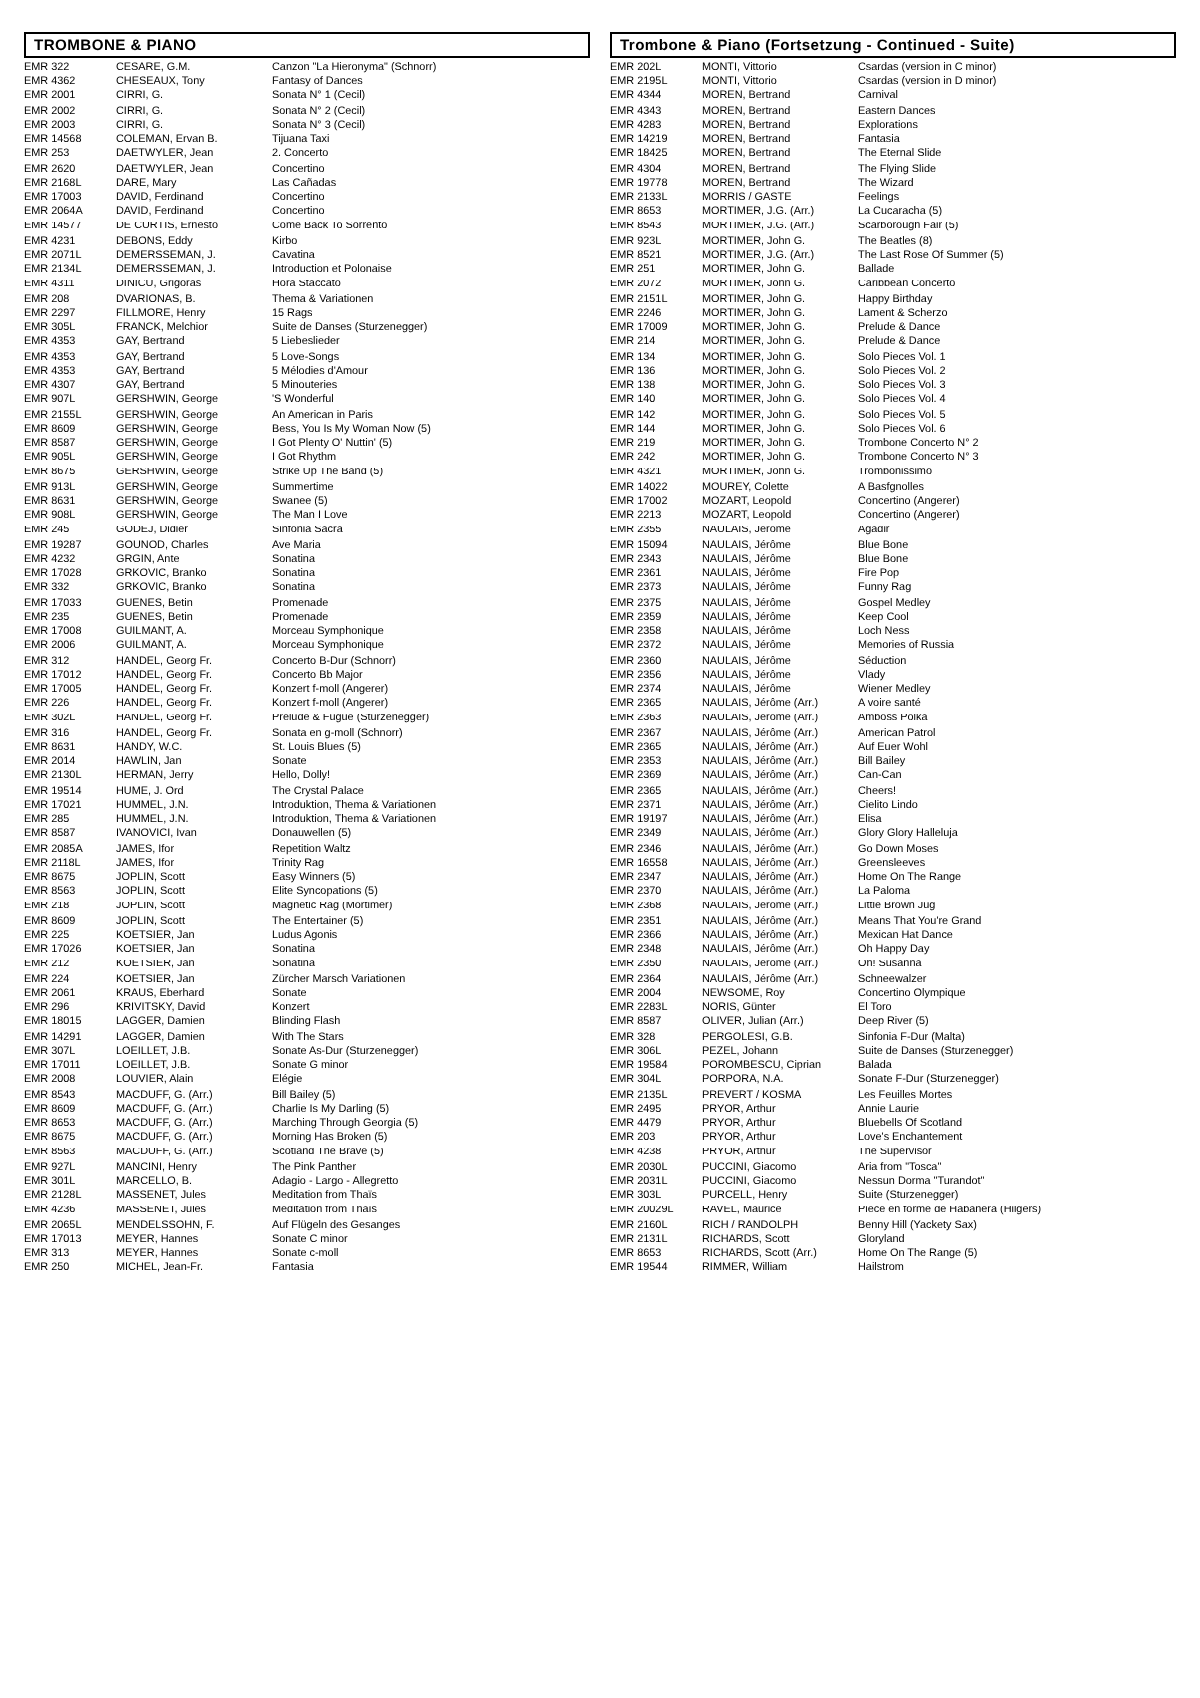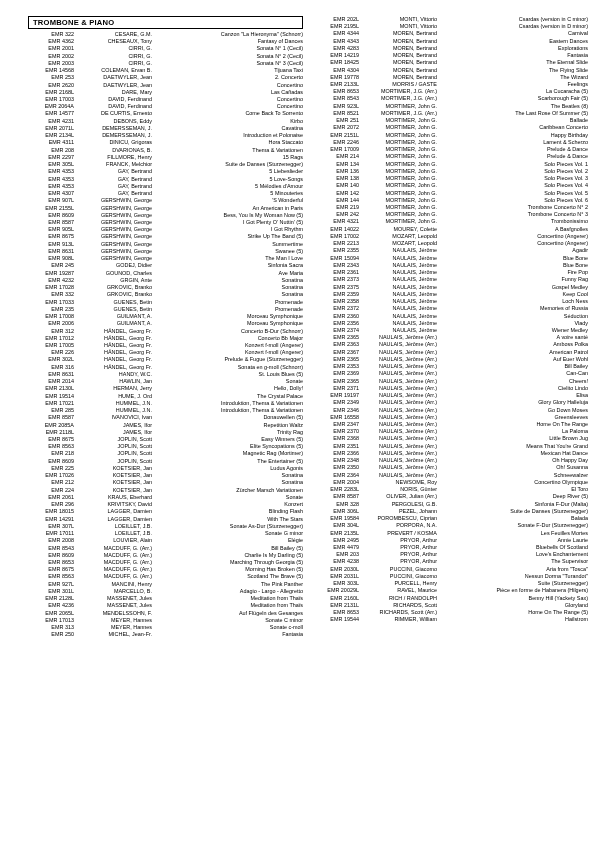--- a/index.html
+++ b/index.html
@@ -12,22 +12,21 @@
     height: 849px;
     font-family: "Liberation Sans", sans-serif;
     color: #000000;
     -webkit-font-smoothing: antialiased;
   }
   .page {
     position: relative;
     width: 600px;
     height: 849px;
     box-sizing: border-box;
-    padding: 16px 12px 10px 28px;
-    text-align: right;
+    padding: 16px 12px 10px 12px;
   }
   .columns {
     display: flex;
     gap: 10px;
     width: 100%;
   }
   .col {
     width: 50%;
     box-sizing: border-box;
   }
@@ -496,20 +495,21 @@
             <tr>
               <td class="c-code">EMR 250</td>
               <td class="c-comp">MICHEL, Jean-Fr.</td>
               <td class="c-title">Fantasia</td>
             </tr>
           </tbody>
       </table>
     </div>
 
     <div class="col">
+      <div class="col-header">Trombone &amp; Piano (Fortsetzung - Continued - Suite)</div>
       <table class="listing">
         <tbody id="right-body">
             <tr>
               <td class="c-code">EMR 202L</td>
               <td class="c-comp">MONTI, Vittorio</td>
               <td class="c-title">Csardas (version in C minor)</td>
             </tr>
             <tr>
               <td class="c-code">EMR 2195L</td>
               <td class="c-comp">MONTI, Vittorio</td>

